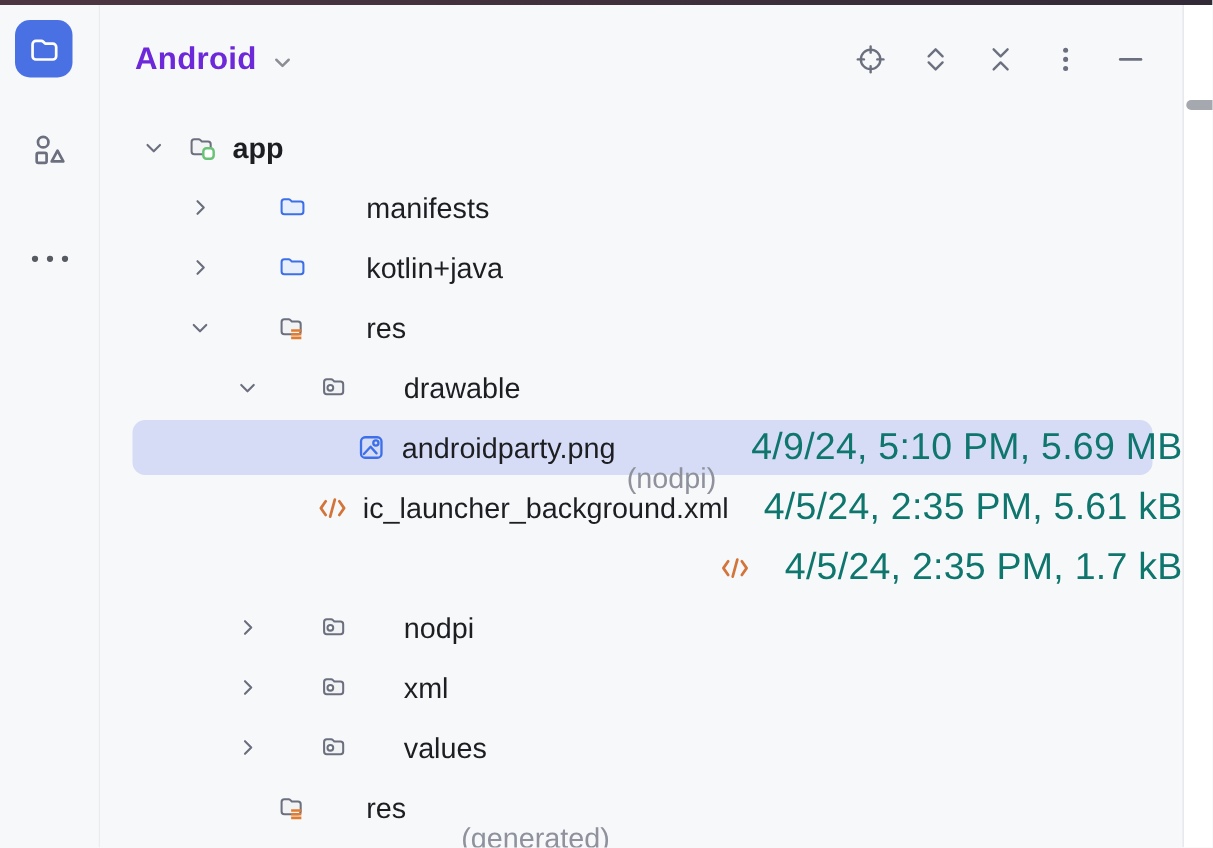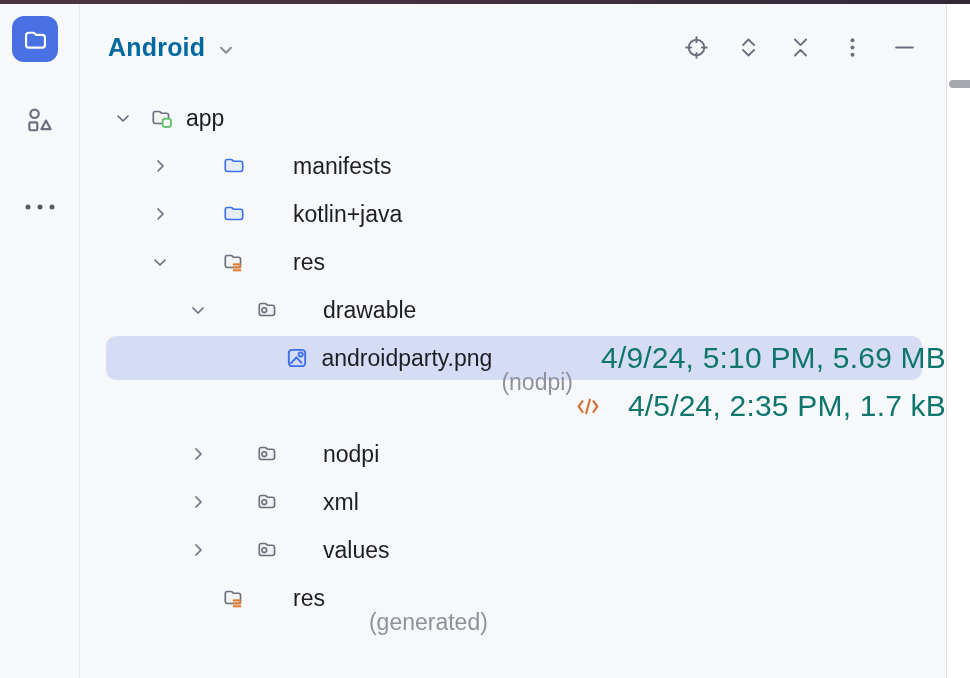--- a/index.html
+++ b/index.html
@@ -16,21 +16,21 @@
     border-radius:12px; background:#4a71e4; display:flex; align-items:center; justify-content:center; cursor:pointer; }
   .res-mgr-btn { position:absolute; left:21px; top:98px; width:38px; height:38px;
     display:flex; align-items:center; justify-content:center; cursor:pointer; border-radius:8px; }
   .more-tools-btn { position:absolute; left:21px; top:184px; width:38px; height:38px;
     display:flex; align-items:center; justify-content:center; cursor:pointer; border-radius:8px; }
 
   
   .panel { position:absolute; left:80px; top:4px; width:866px; height:674px; background:#f7f8fa; }
 
   .panel-header { height:86px; display:flex; align-items:center; padding:0 26px 0 28px; }
-  .pane-title { font-size:25px; font-weight:700; color:#0369a1; letter-spacing:.2px; }
+  .pane-title { font-size:25px; font-weight:700; color:#6d28d9; letter-spacing:.2px; }
   .title-chevron { margin-left:10px; margin-top:6px; }
   .header-spacer { flex:1; }
   .hdr-actions { display:flex; align-items:center; gap:20px; }
   .hdr-btn { width:32px; height:32px; display:flex; align-items:center; justify-content:center;
     border-radius:6px; cursor:pointer; }
 
   
   .tree { position:absolute; left:0; top:90px; width:866px; }
   .row { position:relative; height:48px; display:flex; align-items:center; cursor:pointer; }
   .row .inner { position:relative; z-index:1; display:flex; align-items:center; width:100%; height:100%; }
@@ -39,21 +39,21 @@
 
   .d0 .inner { padding-left:24px; }
   .d1 .inner { padding-left:61px;gap:35px; }
   .d2 .inner { padding-left:99px;gap:31px; }
   .d3 .inner { padding-left:140px;justify-content:flex-end; }
 
   .exp { width:38px; height:38px; display:flex; align-items:center; justify-content:center; flex:0 0 38px; }
   .exp.none { visibility:hidden; }
   .ticon { width:24px; height:24px; margin-left:8px; display:flex; align-items:center; justify-content:center; flex:0 0 24px; }
   .lbl { margin-left:12px; font-size:23px; color:#1d1e22; white-space:nowrap; }
-  .lbl.bold { font-weight:400; }
+  .lbl.bold { font-weight:700; }
   .suffix { margin-left:9px; font-size:23px; color:#8f929c; white-space:nowrap;margin-top:48px; }
   .meta { margin-left:28px; font-size:30px; color:#0f766e; white-space:nowrap; letter-spacing:.2px; }
 
   
   .right-strip { position:absolute; left:946px; top:4px; width:24px; height:674px;
     background:#ffffff; border-left:1px solid #e1e2e6; }
   .scroll-pill { position:absolute; left:2px; top:76px; width:30px; height:8px;
     border-radius:4px; background:#a6a8af; cursor:pointer; }
 
   svg { display:block; }
@@ -246,20 +246,34 @@
           <circle cx="14.4" cy="7.7" r="1.9"></circle>
           <path d="M5.6 15.8l4.9-5.4 4.4 4.9" stroke-linecap="round" stroke-linejoin="round"></path>
         </svg>
       </span>
       <span class="lbl">androidparty.png</span>
       <span class="suffix">(nodpi)</span>
       <span class="meta">4/9/24, 5:10 PM, 5.69 MB</span>
     </div>
       </div>
 
+    <div class="row d3">
+        <div class="inner">
+      <span class="exp none"></span>
+      <span class="ticon">
+        <svg width="27" height="25" viewBox="0 0 22 20" fill="none" stroke="#d3743a" stroke-width="2" stroke-linecap="round" stroke-linejoin="round">
+          <polyline points="6,5 2.5,10 6,15"></polyline>
+              <polyline points="16,5 19.5,10 16,15"></polyline>
+              <line x1="12.7" y1="3.8" x2="9.3" y2="16.2"></line>
+        </svg>
+      </span>
+      <span class="lbl">ic_launcher_background.xml</span>
+      <span class="meta">4/5/24, 2:35 PM, 5.61 kB</span>
+    </div>
+      </div>
 
     <div class="row d3">
         <div class="inner">
       <span class="exp none"></span>
       <span class="ticon">
         <svg width="27" height="25" viewBox="0 0 22 20" fill="none" stroke="#d3743a" stroke-width="2" stroke-linecap="round" stroke-linejoin="round">
           <polyline points="6,5 2.5,10 6,15"></polyline>
               <polyline points="16,5 19.5,10 16,15"></polyline>
               <line x1="12.7" y1="3.8" x2="9.3" y2="16.2"></line>
         </svg>

